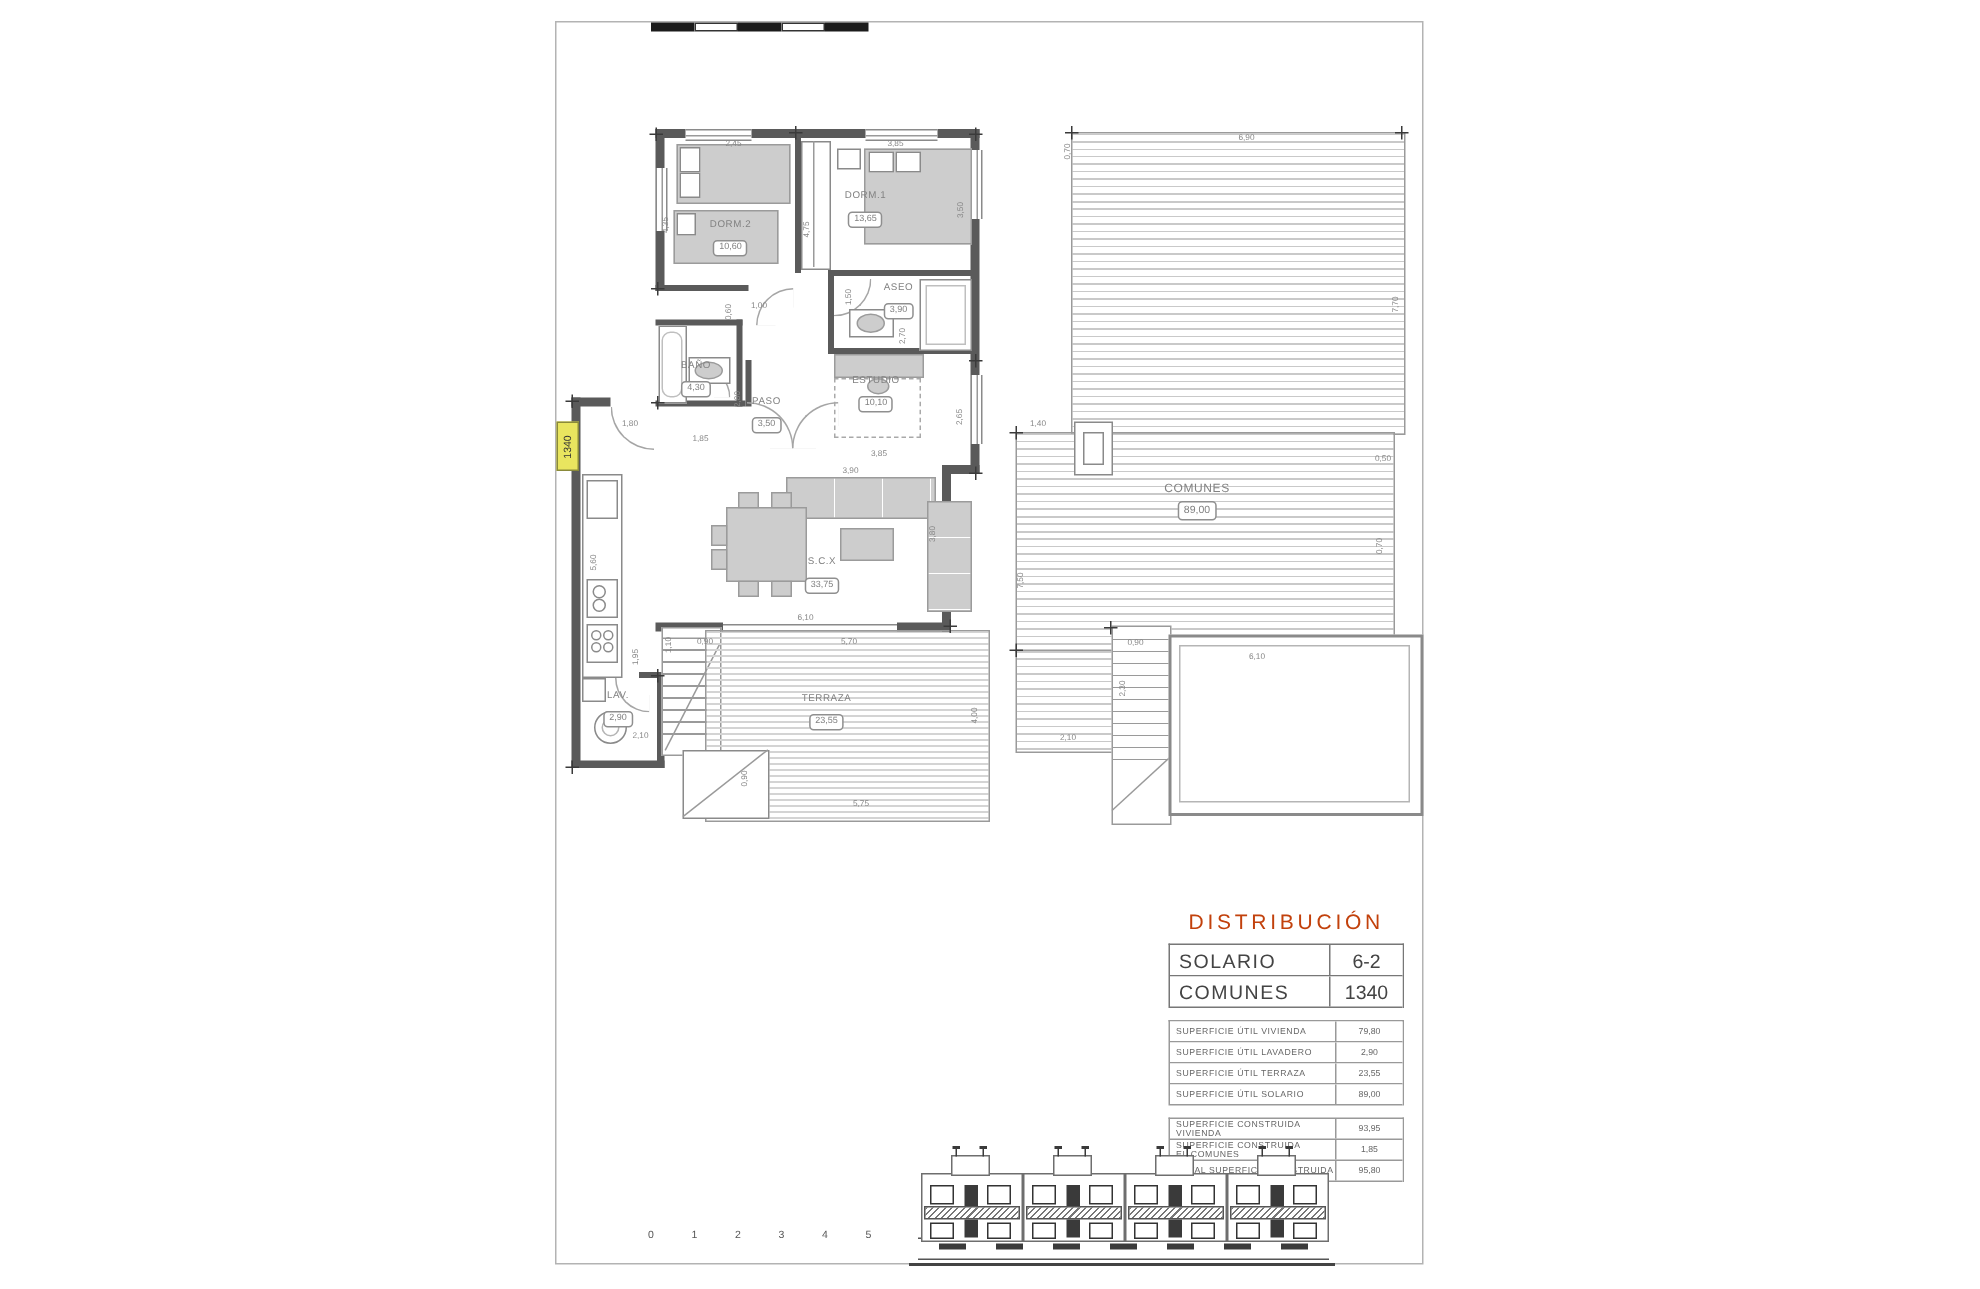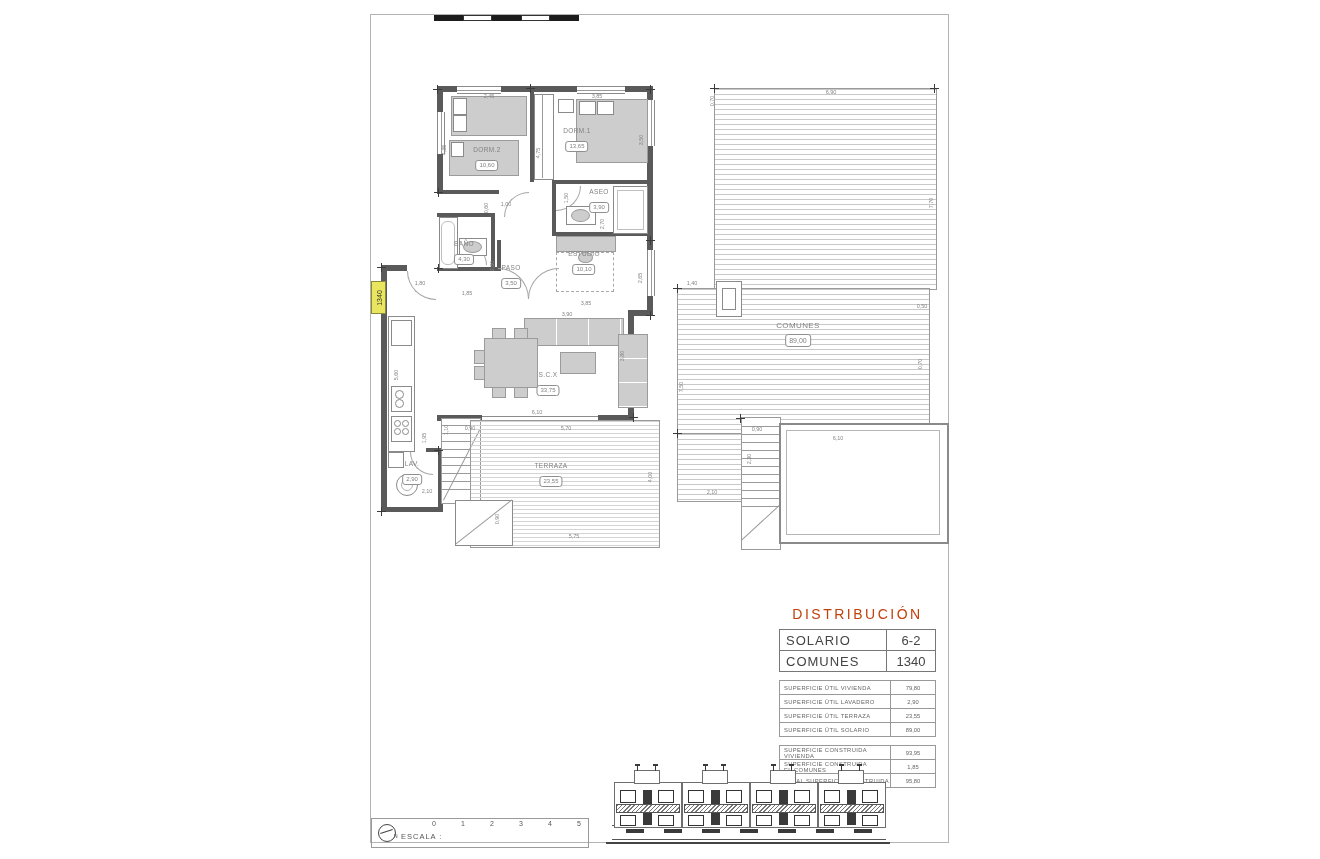--- a/index.html
+++ b/index.html
@@ -376,26 +376,20 @@
       <div class="ed" style="left: 243px; top: 45px; width: 9px; height: 12px;"></div>
       <div class="ed" style="left: 22px; top: 61px; width: 18px; height: 4px;"></div>
       <div class="ed" style="left: 60px; top: 61px; width: 18px; height: 4px;"></div>
       <div class="ed" style="left: 98px; top: 61px; width: 18px; height: 4px;"></div>
       <div class="ed" style="left: 136px; top: 61px; width: 18px; height: 4px;"></div>
       <div class="ed" style="left: 174px; top: 61px; width: 18px; height: 4px;"></div>
       <div class="ed" style="left: 212px; top: 61px; width: 18px; height: 4px;"></div>
       <div class="ed" style="left: 250px; top: 61px; width: 18px; height: 4px;"></div>
     </div>
 
-  <div class="scalebox">
-    <div class="compass"></div>
-    <div class="needle"></div>
-    <div class="nlab">N</div>
-    <div class="scl" style="left:29px;top:13px">ESCALA :</div>
-  </div>
   <div class="seg b" style="left:434px;width:29px"></div>
   <div class="seg wht" style="left:463px;width:27px"></div>
   <div class="seg b" style="left:492px;width:29px"></div>
   <div class="seg wht" style="left:521px;width:27px"></div>
   <div class="seg b" style="left:550px;width:29px"></div>
   <div id="scale-ticks">
       <div class="stick" style="position: absolute; left: 434px; top: 820px;">0</div>
       <div class="stick" style="position: absolute; left: 463px; top: 820px;">1</div>
       <div class="stick" style="position: absolute; left: 492px; top: 820px;">2</div>
       <div class="stick" style="position: absolute; left: 521px; top: 820px;">3</div>

